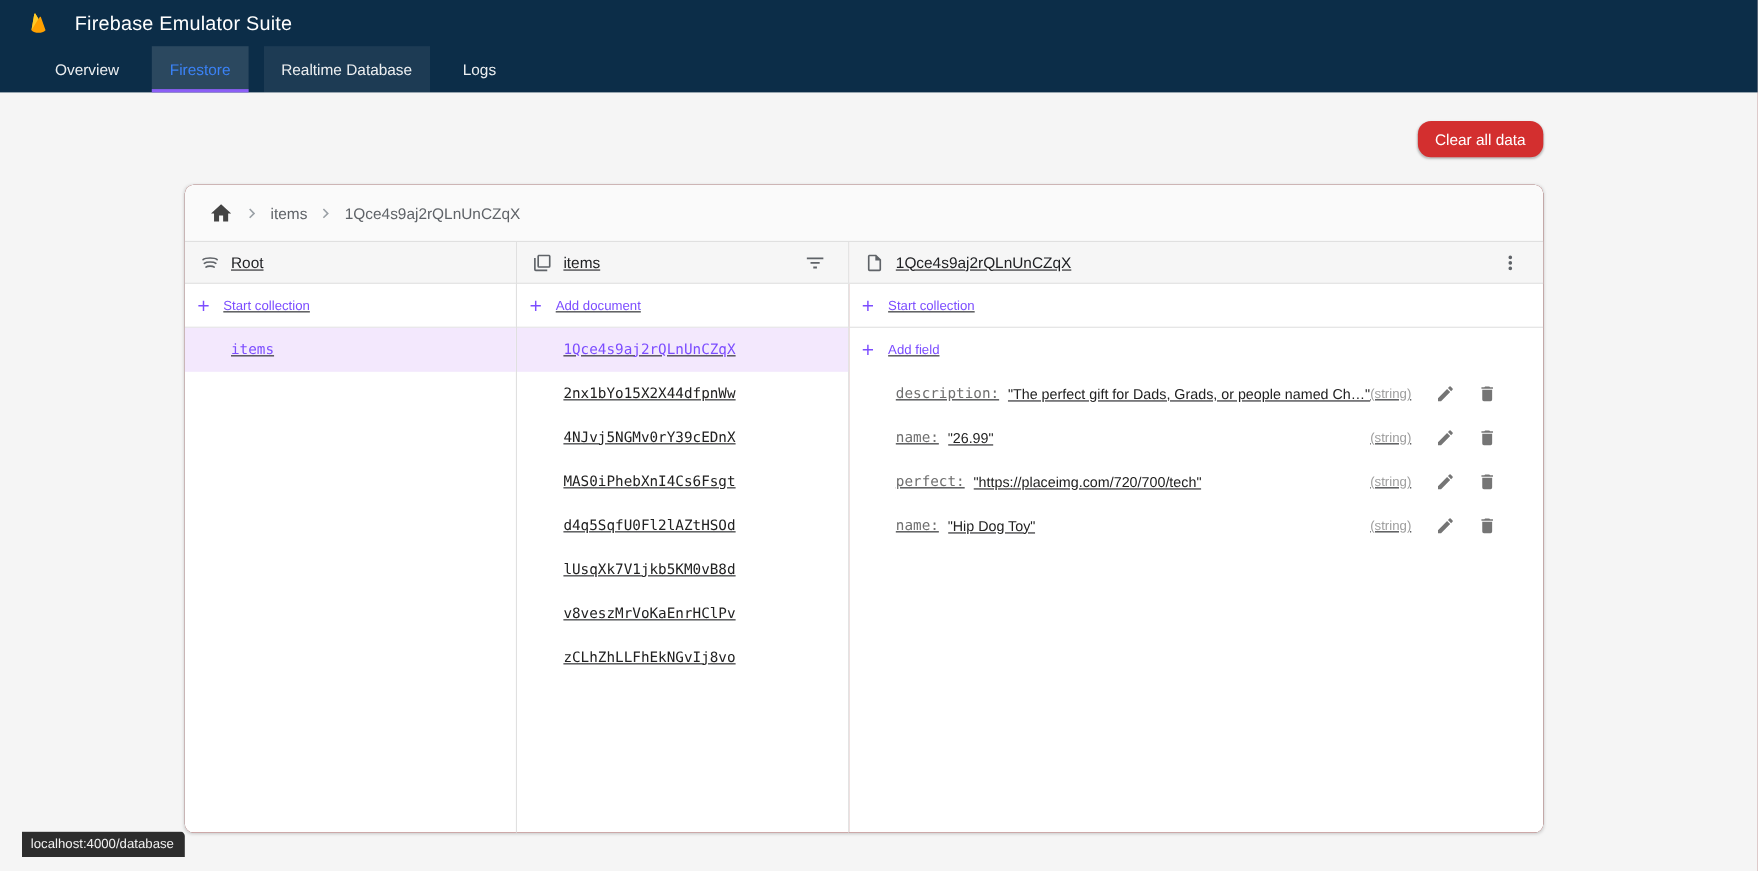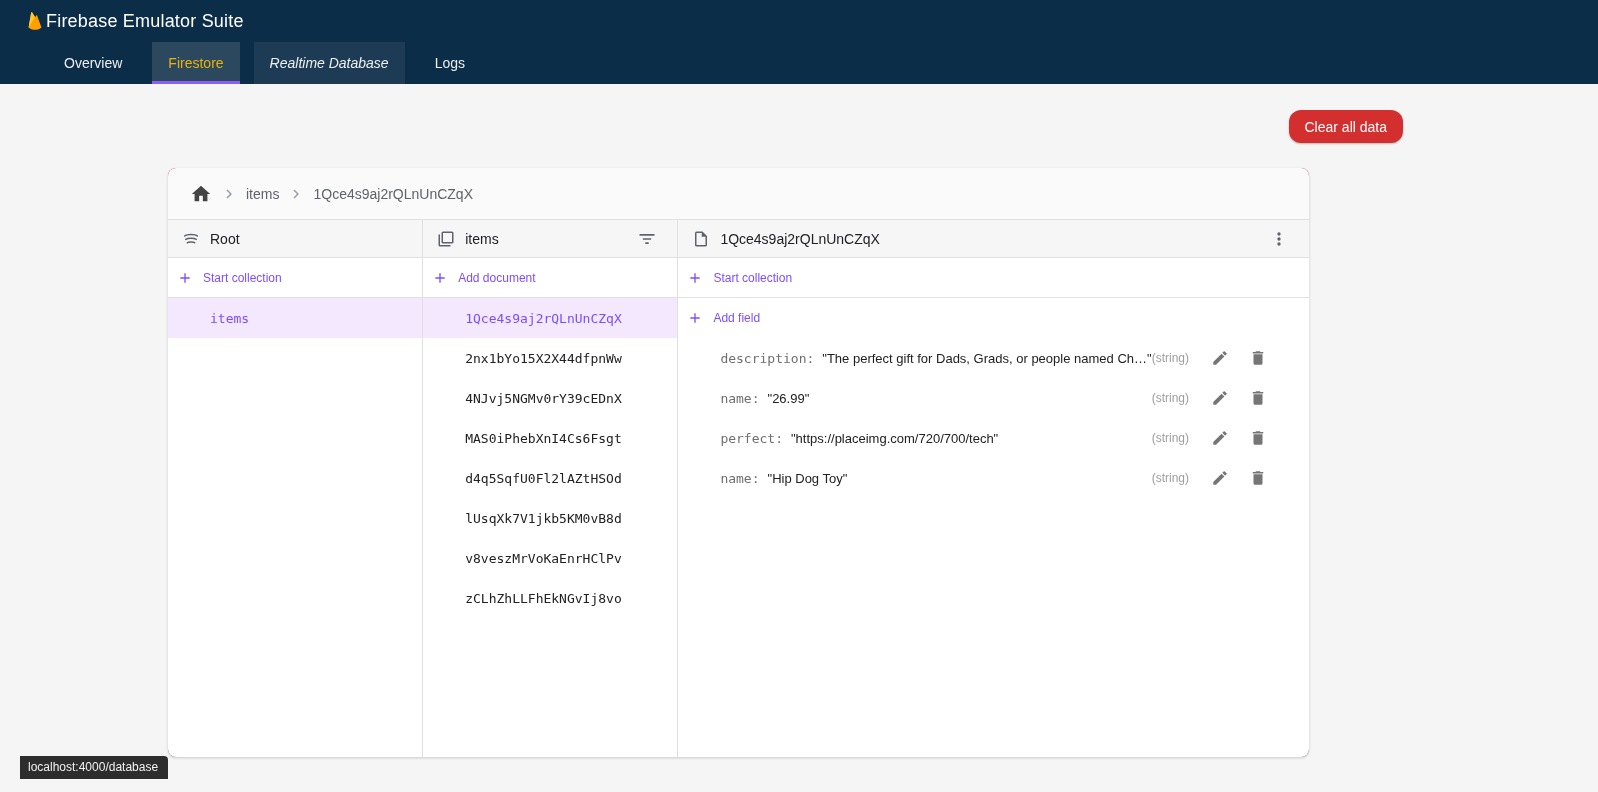--- a/index.html
+++ b/index.html
@@ -2,46 +2,46 @@
 <html><head>
 <meta charset="utf-8">
 <style>
   * { margin:0; padding:0; box-sizing:border-box; }
   html,body { width:1598px; height:792px; overflow:hidden; }
   body { font-family:"Liberation Sans", sans-serif; background:#f5f5f5; color:#202124; }
   .mono { font-family:"DejaVu Sans Mono", monospace; }
 
   
   .topbar { background:#0c2d48; color:#fff; }
-  .title-row { display:flex; align-items:center; gap:0; height:42px; padding:0 24px; }
+  .title-row { display:flex; align-items:center; gap:22px; height:42px; padding:0 24px; }
   .app-title { font-size:18px; font-weight:500; letter-spacing:.2px; }
-  .tabs { display:flex; align-items:stretch; height:42px; padding-left:34px;margin-left:14px; }
+  .tabs { display:flex; align-items:stretch; height:42px; padding-left:34px; }
   .tab { position:relative; display:flex; align-items:center; padding:0 16px; margin-right:14px;
          font-size:14px; color:rgba(255,255,255,.92); cursor:pointer; white-space:nowrap; }
-  .tab--hl { background:rgba(255,255,255,.07);font-style:italic; }
-  .tab--active { background:rgba(255,255,255,.13); color:#eab308; }
+  .tab--hl { background:rgba(255,255,255,.07); }
+  .tab--active { background:rgba(255,255,255,.13); color:#3b82f6; }
   .tab--active::after { content:""; position:absolute; left:0; right:0; bottom:0; height:3px; background:#8b5ff6; }
 
   
   .actions-row { width:1235px; margin:26px 0 0 168px; display:flex; justify-content:flex-end; }
   .danger-btn { background:#d32f2f; color:#fff; border:none; border-radius:12px; height:33px;
                 padding:0 16px; font-size:14px; font-weight:500; font-family:inherit; cursor:pointer;
                 box-shadow:0 1px 2px rgba(0,0,0,.25); }
 
   
-  .card { width:1141px; margin:25px 0 36px 168px; background:#7f1d1d; border-radius:8px;
+  .card { width:1235px; margin:25px 0 36px 168px; background:#7f1d1d; border-radius:8px;
           box-shadow:0 1px 3px rgba(0,0,0,.18); overflow:hidden; }
 
   .breadcrumb { height:52px; display:flex; align-items:center; gap:8px; padding:0 22px;
                 background:#fafafa; border-bottom:1px solid #e0e0e0; font-size:14px; color:#5f6368; }
   .breadcrumb .crumb { cursor:pointer; }
   .breadcrumb .crumb-current { cursor:default; }
   .chev { color:#9aa0a6; display:flex; }
 
-  .columns { display:flex; align-items:flex-start; }
+  .columns { display:flex; align-items:flex-start;text-decoration:underline; }
   .col { width:308px; border-right:1px solid #e0e0e0; display:flex; flex-direction:column; background:#fff; }
   .col:last-child { flex:1; width:auto; border-right:none; }
   .col-header { height:38px; flex:0 0 38px; display:flex; align-items:center; gap:10px; padding:0 14px;
                 background:#f6f6f6; border-bottom:1px solid #e0e0e0; font-size:14px; color:#202124; }
   .col-header .grow { flex:1; }
   .col-body { min-height:499px; }
 
   .action-row { height:40px; display:flex; align-items:center; padding-left:9px;
                 color:#7c4dff; font-size:12px; font-weight:500; cursor:pointer; }
   .action-row.bordered { border-bottom:1px solid #e0e0e0; }

